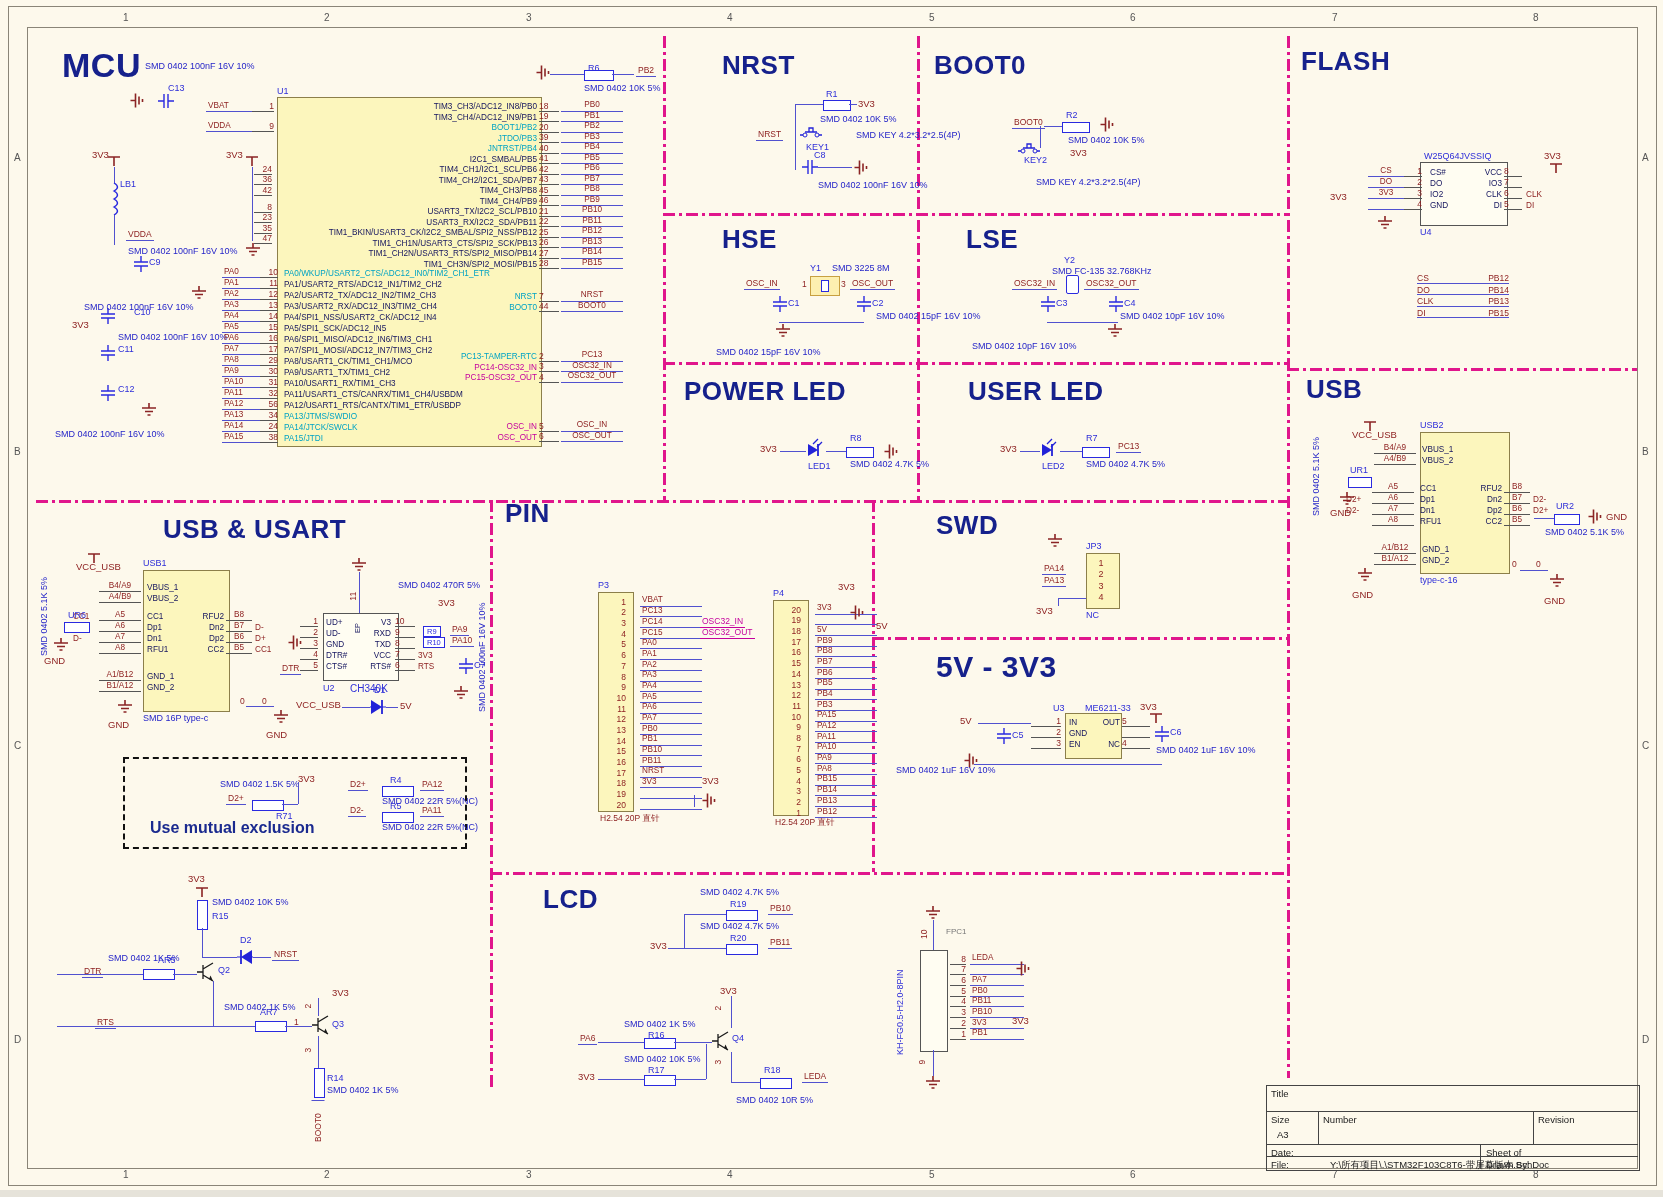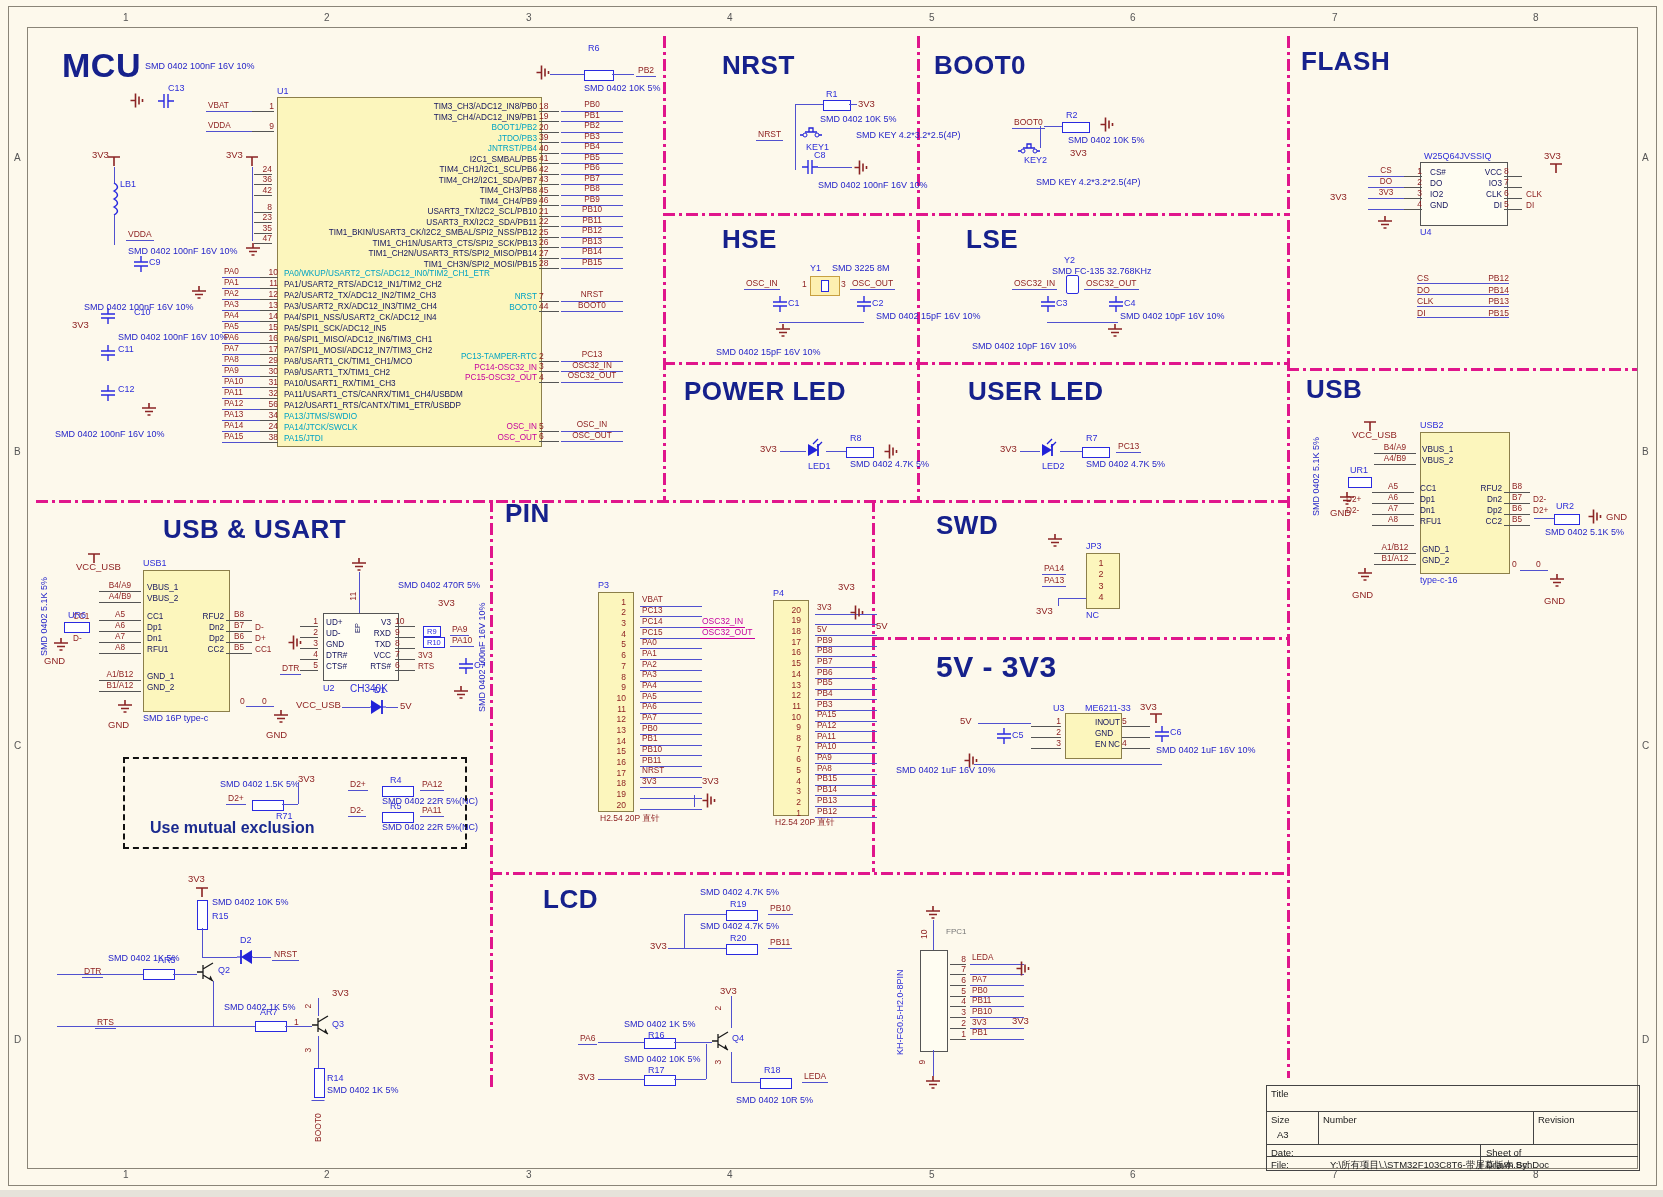--- a/index.html
+++ b/index.html
@@ -67,21 +67,21 @@
   .flL .fn{padding-left:8px;}
   .flR .fn{width:34px;text-align:right;}
   .flR .num{width:18px;text-align:left;margin-left:2px;}
   .flR .netl{width:36px;font-size:8.2px;color:#8e2222;padding-left:4px;}
   .ftab .r{height:10.5px;border-bottom:1px solid #5151cf;width:92px;display:flex;justify-content:space-between;}
   .ftab .a,.ftab .b{font-size:8.5px;color:#8e2222;}
   .jp .r{height:11.5px;}
   .jp .num{width:26px;text-align:center;border-bottom:none;color:#8e2222;font-size:9px;}
   .rgL .r,.rgR .r{height:11px;}
   .rgL .num{width:30px;text-align:right;}
-  .rgL .fn{padding-left:8px;margin-left:26px;}
+  .rgL .fn{padding-left:8px;}
   .rgR .fn{width:26px;text-align:right;}
   .rgR .num{width:28px;text-align:left;margin-left:2px;}
   .fpc .r{height:10.7px;}
   .fpc .num{width:16px;text-align:right;}
   .fpc .net{width:50px;margin-left:4px;}
   .vtxt{writing-mode:vertical-rl;transform:rotate(180deg);}
   .rotn{transform:rotate(-90deg);display:inline-block;}
   .mutex{position:absolute;border:2.5px dashed #111;}
   .mutexlabel{font-weight:700;font-size:16px;color:#1b2a8f;}
   .fr{position:absolute;border:1px solid #8a8578;}
@@ -281,21 +281,21 @@
   <div class="x g" style="left:118px;top:385px">C12</div>
   <svg class="sym" style="left:140px;top:403px" width="18" height="13">
         <use href="#gnd"></use>
       </svg>
   <div class="x d" style="left:55px;top:430px">SMD 0402 100nF 16V 10%</div>
 
   <svg class="sym" style="left:534px;top:66px;transform:rotate(-90deg)" width="18" height="13">
         <use href="#gnd"></use>
       </svg>
   <div class="wh" style="left:550px;top:74px;width:34px"></div>
-  <div class="x g" style="left:588px;top:44px">R6</div>
+  <div class="x g" style="left:588px;top:64px">R6</div>
   <div class="res" style="left:584px;top:70px;width:28px"></div>
   <div class="wh" style="left:612px;top:74px;width:22px"></div>
   <div class="x net" style="left:636px;top:66px">PB2</div>
   <div class="x d" style="left:584px;top:84px">SMD 0402 10K 5%</div>
 
   <div class="x g" style="left:277px;top:87px">U1</div>
   <div class="ic" style="left:277px;top:97px;width:263px;height:348px"></div>
   <div class="x rowset mcuL" style="left:222px;top:267px">
 
   <div class="r">

